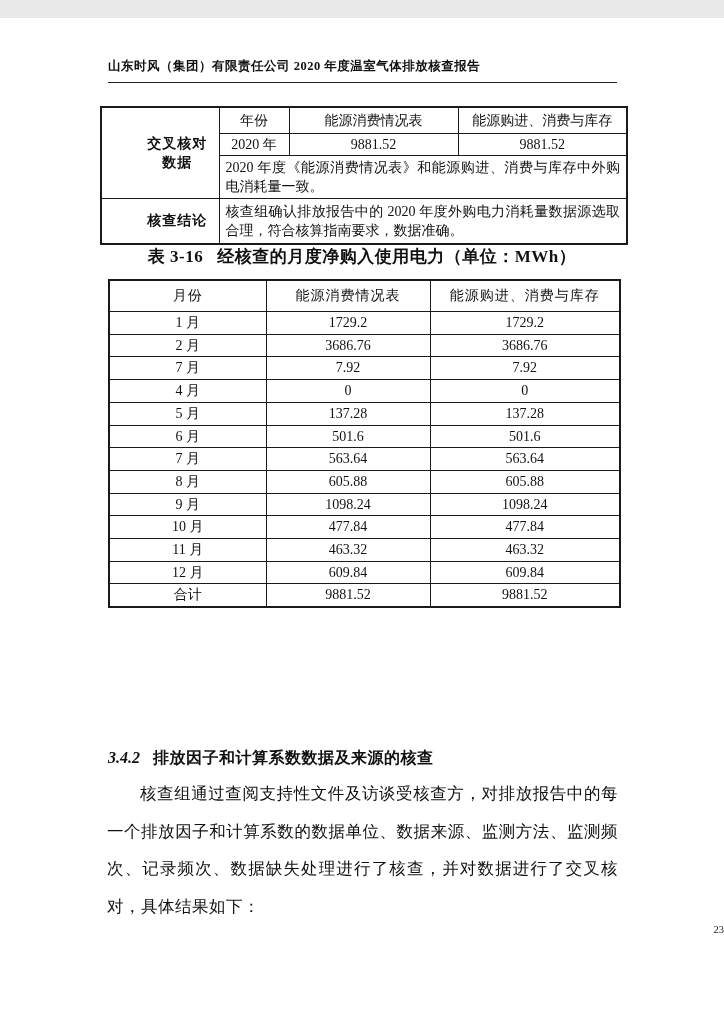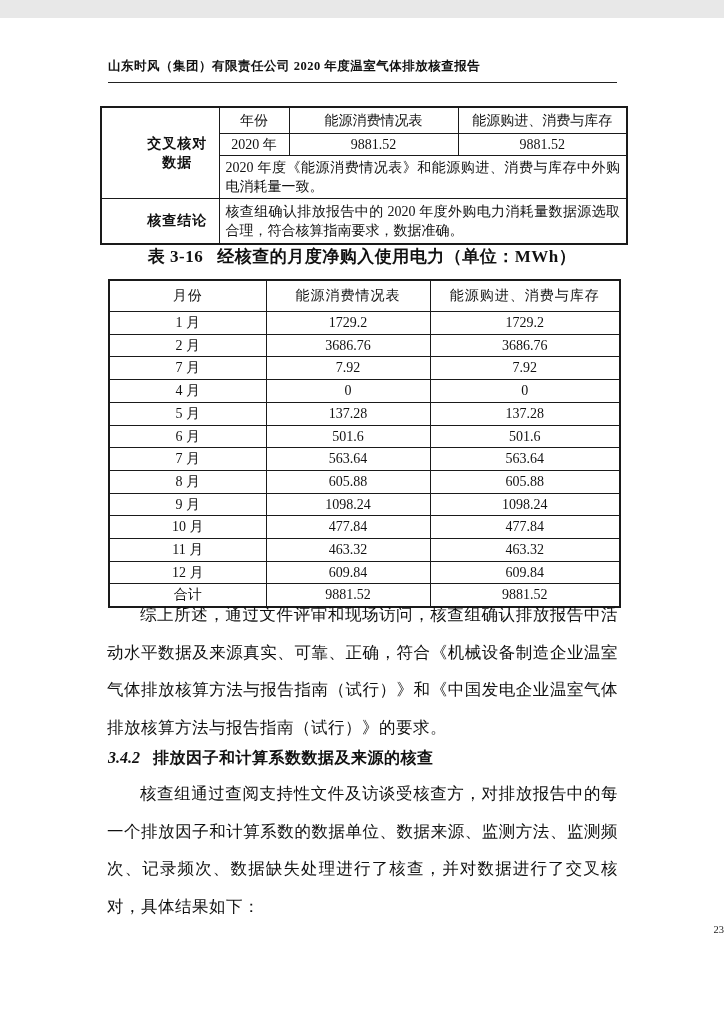--- a/index.html
+++ b/index.html
@@ -174,21 +174,20 @@
         <td>609.84</td>
       </tr>
       <tr>
         <td>合计</td>
         <td>9881.52</td>
         <td>9881.52</td>
       </tr>
     </tbody>
   </table>
 
-  <div class="para para1">综上所述，通过文件评审和现场访问，核查组确认排放报告中活动水平数据及来源真实、可靠、正确，符合《机械设备制造企业温室气体排放核算方法与报告指南（试行）》和《中国发电企业温室气体排放核算方法与报告指南（试行）》的要求。</div>
 
   <div class="section-heading">
     <span class="sec-num">3.4.2</span><span>排放因子和计算系数数据及来源的核查</span>
   </div>
 
   <div class="para para2">核查组通过查阅支持性文件及访谈受核查方，对排放报告中的每一个排放因子和计算系数的数据单位、数据来源、监测方法、监测频次、记录频次、数据缺失处理进行了核查，并对数据进行了交叉核对，具体结果如下：</div>
 
   <div class="page-number">23</div>
 
 </div>

